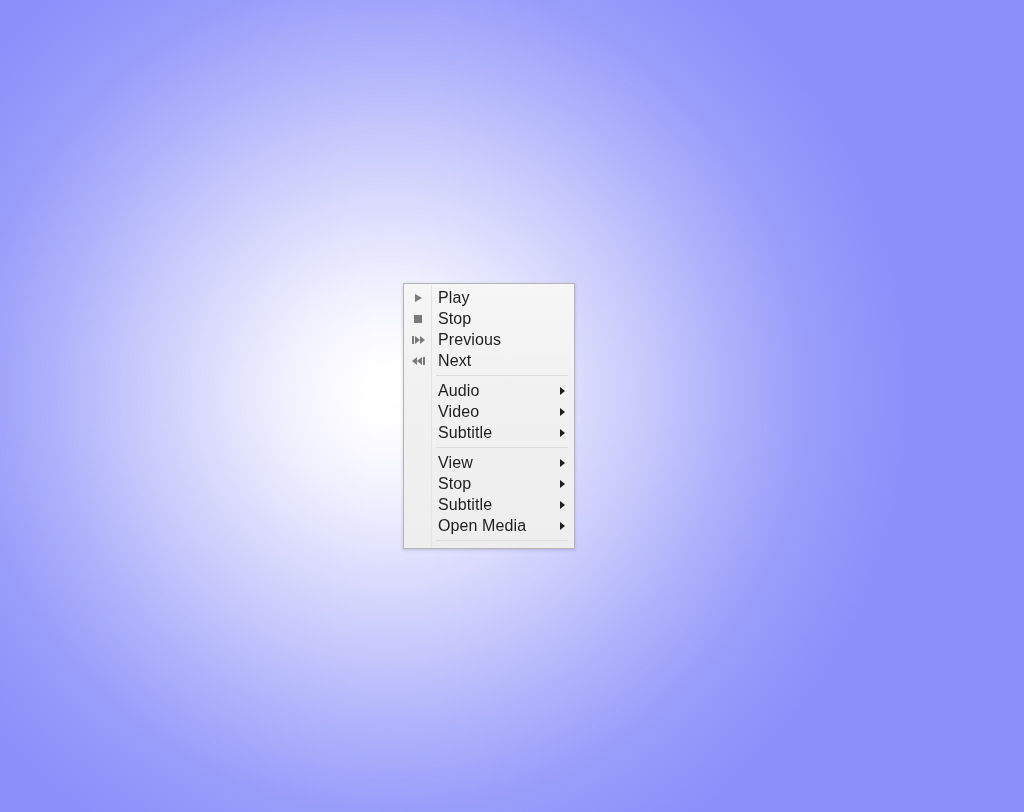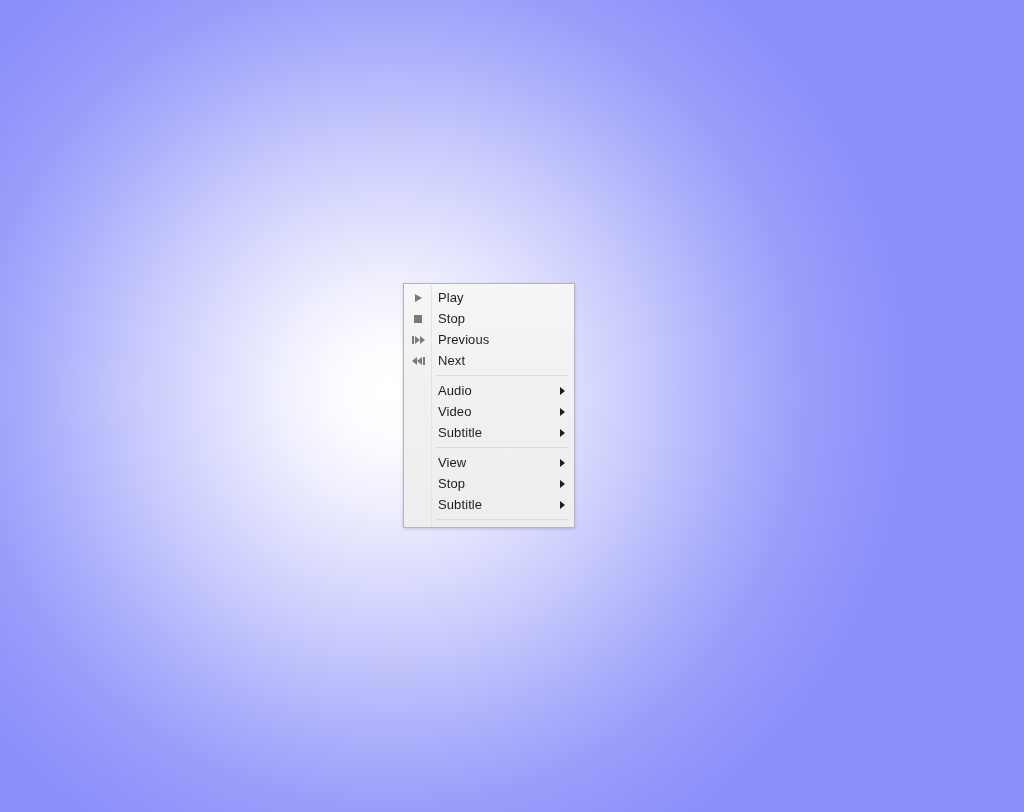--- a/index.html
+++ b/index.html
@@ -34,21 +34,21 @@
   
   #context-menu {
     position: absolute;
     left: 403px;
     top: 283px;
     width: 172px;
     box-sizing: border-box;
     border: 1px solid #b5b5b5;
     background: linear-gradient(to bottom, #f6f6f6 0%, #f1f1f1 40%, #eeeeee 100%);
     padding: 3px 0 3px 0;
-    font-size: 13px;
+    font-size: 16px;
     color: #1d1d1d;
     box-shadow: 0 1px 3px rgba(60, 60, 110, 0.22);
   }
 
   
   #context-menu::before {
     content: "";
     position: absolute;
     left: 27px;
     top: 1px;
@@ -220,15 +220,24 @@
       </div>
       <div class="menu-item">
         <span class="item-icon"></span>
         <span class="item-label">Subtitle</span>
         <span class="item-arrow">
           <svg width="5" height="8" viewBox="0 0 5 8">
             <path d="M0 0 L5 4 L0 8 Z" fill="#1d1d1d"></path>
           </svg>
         </span>
       </div>
+      <div class="menu-item">
+        <span class="item-icon"></span>
+        <span class="item-label">Open Media</span>
+        <span class="item-arrow">
+          <svg width="5" height="8" viewBox="0 0 5 8">
+            <path d="M0 0 L5 4 L0 8 Z" fill="#1d1d1d"></path>
+          </svg>
+        </span>
+      </div>
       <div class="separator"></div>
     </div>
 </div>
 
 </body></html>

